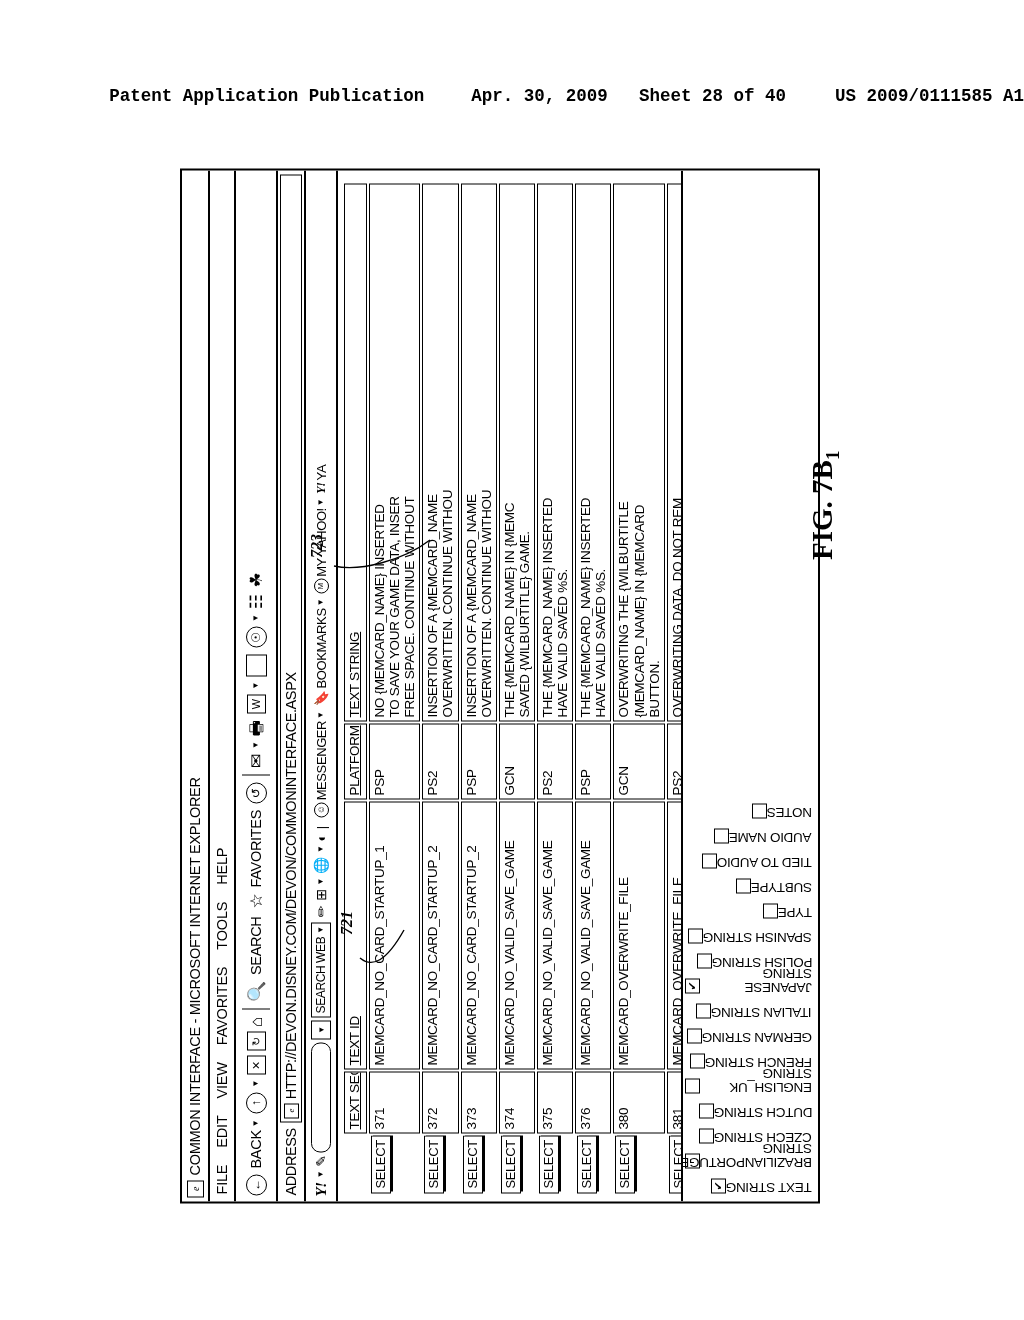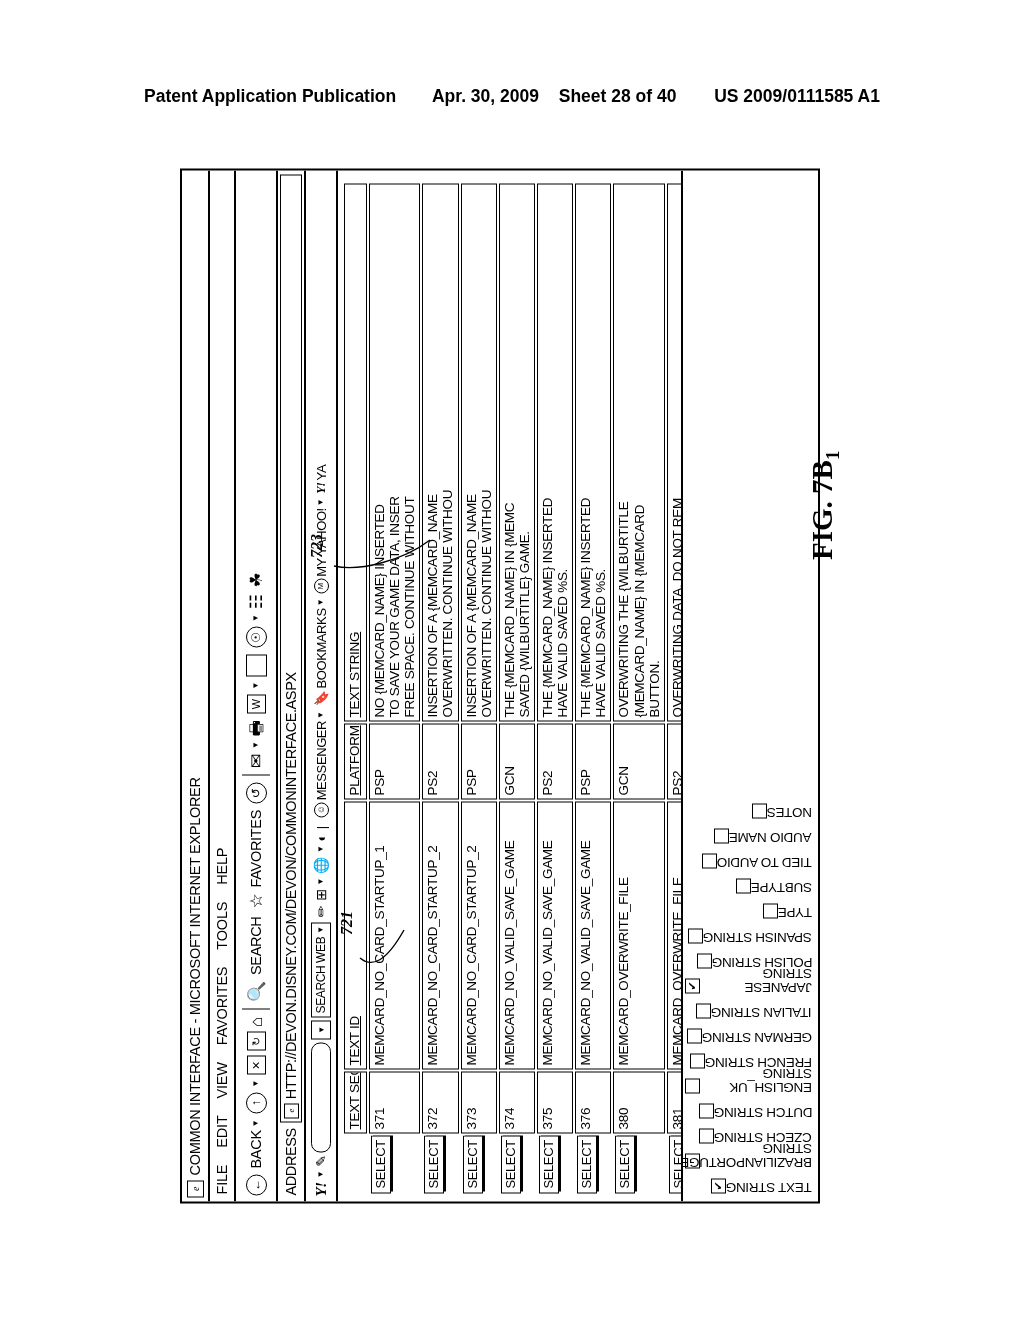--- a/index.html
+++ b/index.html
@@ -15,22 +15,22 @@
     color: #000;
     overflow: hidden;
   }
 
   
   .patent-header {
     position: absolute;
     top: 86px;
     left: 0;
     width: 1024px;
-    text-align: center;
-    font-family: Liberation Sans, sans-serif;
+    text-align: right;
+    font-family: Liberation Mono, monospace;
     font-weight: bold;
     font-size: 17.5px;
     letter-spacing: 0px;
     white-space: nowrap;
   }
   .patent-header span { display: inline-block; }
   .ph-gap1 { width: 26px; }
   .ph-gap2 { width: 10px; }
   .ph-gap3 { width: 28px; }
 

